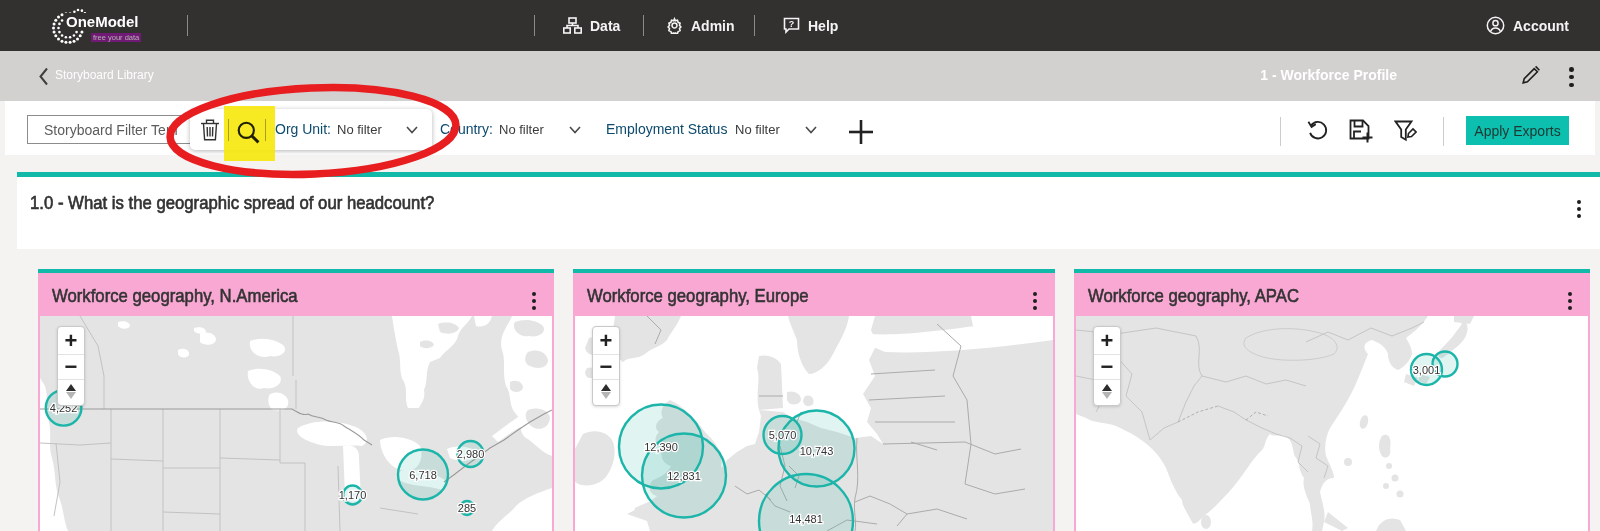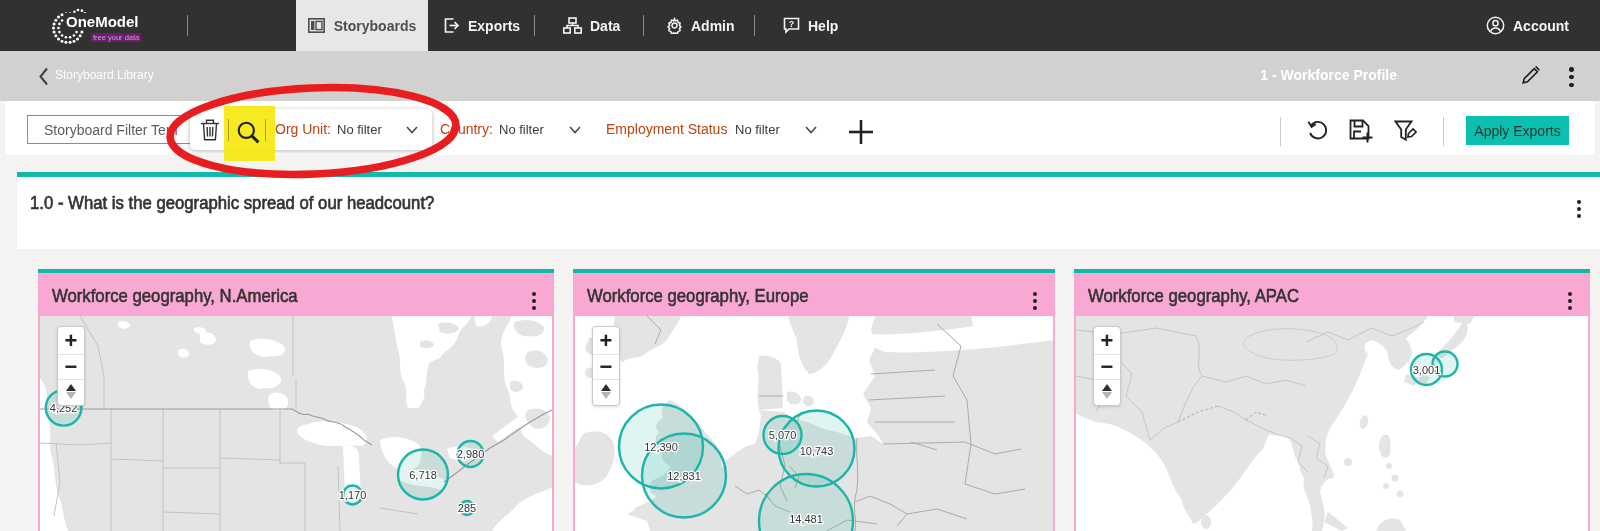--- a/index.html
+++ b/index.html
@@ -11,21 +11,21 @@
   .navitem { position:absolute; top:0; height:51px; display:flex; align-items:center; gap:8px;
              color:#f4f4f4; font-size:14px; font-weight:bold; }
   .navdiv { position:absolute; top:15px; width:1px; height:21px; background:#8a8a8a; }
   #tab-story { position:absolute; left:296px; top:0; width:132px; height:51px; background:#e9e7e5;
                display:flex; align-items:center; justify-content:center; gap:9px; color:#4e4e4e;
                font-size:14px; font-weight:bold; }
   
   #graybar { position:absolute; left:0; top:51px; width:1600px; height:50px; background:#d3d1d0; }
   
   #filterbar { position:absolute; left:5px; top:101px; width:1590px; height:54px; background:#fff; }
-  .flabel { font-size:14px; color:#c2410c; } .fval { font-size:13px; color:#3a3a3a; }
+  .flabel { font-size:14px; color:#0c4a6e; } .fval { font-size:13px; color:#3a3a3a; }
   
   #sect { position:absolute; left:17px; top:172px; width:1590px; height:77px; background:#fff;
           border-top:5px solid #10b9a8;text-decoration:underline; }
   
   .card { position:absolute; top:269px; height:307px; background:#f9a8d4; border-top:4px solid #10b9a8; }
   .cardtitle { position:absolute; left:14px; top:12px; font-size:19px; font-weight:normal; -webkit-text-stroke:0.6px #333; color:#333; transform:scaleX(0.88); transform-origin:0 0; white-space:nowrap; }
   .kebab { position:absolute; width:4px; }
   .kebab i, .kebab b { display:block; width:4.6px; height:4.6px; border-radius:50%; background:#1e1e1e; margin:0 0 3.2px 0; }
   .kebab.sm i { width:4px; height:4px; margin:0 0 3px 0; }
   .mapbox { position:absolute; top:43px; bottom:0; overflow:hidden; }
@@ -88,36 +88,20 @@
         <circle cx="31.5" cy="11" r="1" fill="#fff"></circle>
         <circle cx="29.75" cy="14.031088913245535" r="1" fill="#fff"></circle>
         <circle cx="26.25" cy="14.031088913245537" r="1" fill="#fff"></circle>
         <circle cx="24.5" cy="11" r="1" fill="#fff"></circle>
         <circle cx="26.25" cy="7.968911086754465" r="1" fill="#fff"></circle>
         <circle cx="29.75" cy="7.968911086754465" r="1" fill="#fff"></circle>
       </svg>
     <div class="abs" style="left:64px;top:13px;color:#fff;font-size:15px;font-weight:bold;background:#323130;padding:0 2px;">OneModel</div>
     <div class="abs" style="left:91px;top:33px;color:#b5b3b1;font-size:7.5px;background:#701a75;padding:0 2px;">free your data</div>
     <div class="navdiv" style="left:187px"></div>
-    <div id="tab-story">
-      <svg width="17" height="15" viewBox="0 0 17 15">
-          <rect x="0.8" y="0.8" width="15.4" height="13.4" fill="none" stroke="#4e4e4e" stroke-width="1.6"></rect>
-          <rect x="3" y="3" width="3.4" height="9" fill="#4e4e4e"></rect>
-          <rect x="8" y="3.4" width="6" height="8.2" fill="none" stroke="#4e4e4e" stroke-width="1.4"></rect>
-        </svg>
-      <span>Storyboards</span>
-    </div>
-    <div class="navitem" style="left:443px">
-      <svg width="17" height="17" viewBox="0 0 17 17">
-          <path d="M10.5 2 H2.5 V15 H10.5" fill="none" stroke="#f4f4f4" stroke-width="1.7"></path>
-          <line x1="6.5" y1="8.5" x2="14.5" y2="8.5" stroke="#f4f4f4" stroke-width="1.7"></line>
-          <path d="M11.5 5.2 L15 8.5 L11.5 11.8" fill="none" stroke="#f4f4f4" stroke-width="1.7"></path>
-        </svg>
-      <span>Exports</span>
-    </div>
     <div class="navdiv" style="left:534px"></div>
     <div class="navitem" style="left:563px">
       <svg width="19" height="17" viewBox="0 0 19 17">
           <g fill="none" stroke="#f4f4f4" stroke-width="1.6">
             <rect x="6" y="1" width="7" height="5"></rect>
             <rect x="0.8" y="11" width="6.4" height="5"></rect>
             <rect x="11.8" y="11" width="6.4" height="5"></rect>
             <path d="M9.5 6 V8.5 M4 11 V8.5 H15 V11"></path>
           </g>
         </svg>

